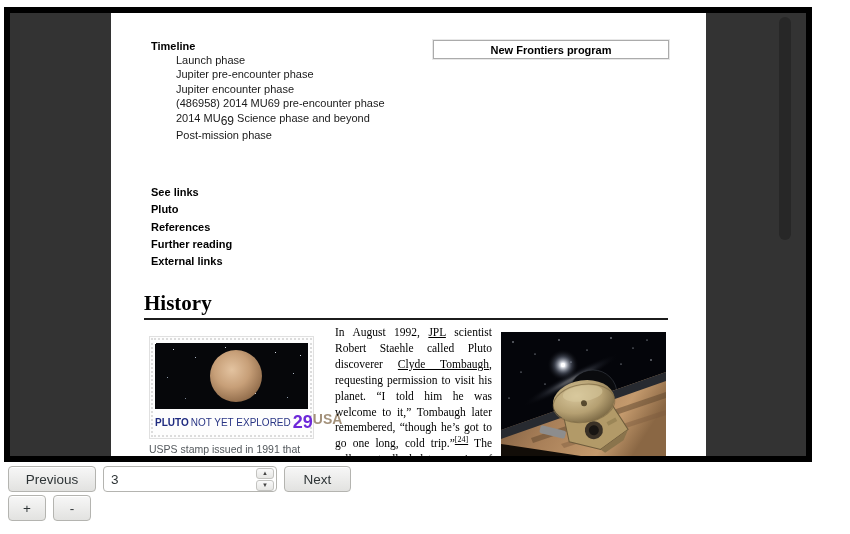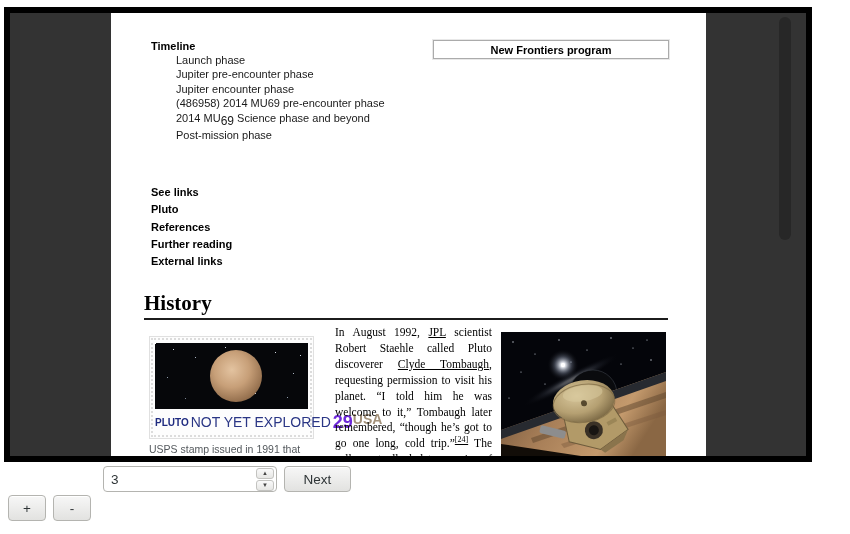--- a/index.html
+++ b/index.html
@@ -36,21 +36,21 @@
            outline:2px dotted #dcdcdc; outline-offset:-3px; }
   .stamp-art { position:relative; width:153px; height:66px; background:#06070a; overflow:hidden; }
   .stamp-star { position:absolute; width:1px; height:1px; background:#fff;
                 box-shadow: 18px 6px #cfd6e0, 40px 14px #aab3c0, 70px 4px #cfd6e0, 95px 20px #8e99a8,
                             120px 9px #cfd6e0, 138px 30px #aab3c0, 12px 34px #8e99a8, 60px 44px #aab3c0,
                             100px 50px #cfd6e0, 132px 54px #8e99a8, 30px 55px #77808d, 145px 12px #cfd6e0; }
   .stamp-planet { position:absolute; left:55px; top:7px; width:52px; height:52px; border-radius:50%;
                   background:radial-gradient(circle at 42% 38%, #e3c3a0 0%, #c79f78 40%, #96714f 72%, #55412f 95%); }
   .stamp-textrow { position:relative; height:20px; display:flex; align-items:center; margin-top:3px; }
   .stamp-name { color:#1f2b80; font-weight:bold; font-size:10px; letter-spacing:0; }
-  .stamp-label { color:#2a3685; font-size:14px; margin-left:2px; transform:scaleY(1.05); white-space:nowrap; }
+  .stamp-label { color:#2a3685; font-size:10px; margin-left:2px; transform:scaleY(1.05); white-space:nowrap; }
   .stamp-value { color:#6d28d9; font-weight:bold; font-size:18px; margin-left:2px; line-height:16px; }
   .stamp-country { color:#a3917a; font-weight:bold; font-size:14px; margin-top:-6px; }
   .stamp-caption { position:absolute; left:38px; top:430px; width:172px; font-size:10.5px;
                    line-height:13px; color:#54595d; }
 
   
   .para { position:absolute; left:224px; top:312px; width:157px;
           font-family:"Liberation Serif", serif; font-size:11.5px; line-height:15.9px;
           text-align:justify; color:#000; }
   .para a { color:#000; text-decoration:underline; }
@@ -187,20 +187,21 @@
           <circle cx="32" cy="24" r="3" fill="#57492e"></circle>
           <rect x="52" y="44" width="10" height="4" fill="#9b8657" transform="rotate(-20 57 46)"></rect>
         </g>
       </svg>
 
     </div>
 
     <div class="scroll-thumb"></div>
   </div>
 
+  <button class="gtk-btn" id="btn-prev">Previous</button>
 
   <div class="spin-input">
     <span class="spin-value">3</span>
     <div class="spinners">
       <div class="spin-btn">
           <span>▲</span>
         </div>
       <div class="spin-btn">
           <span>▼</span>
         </div>

